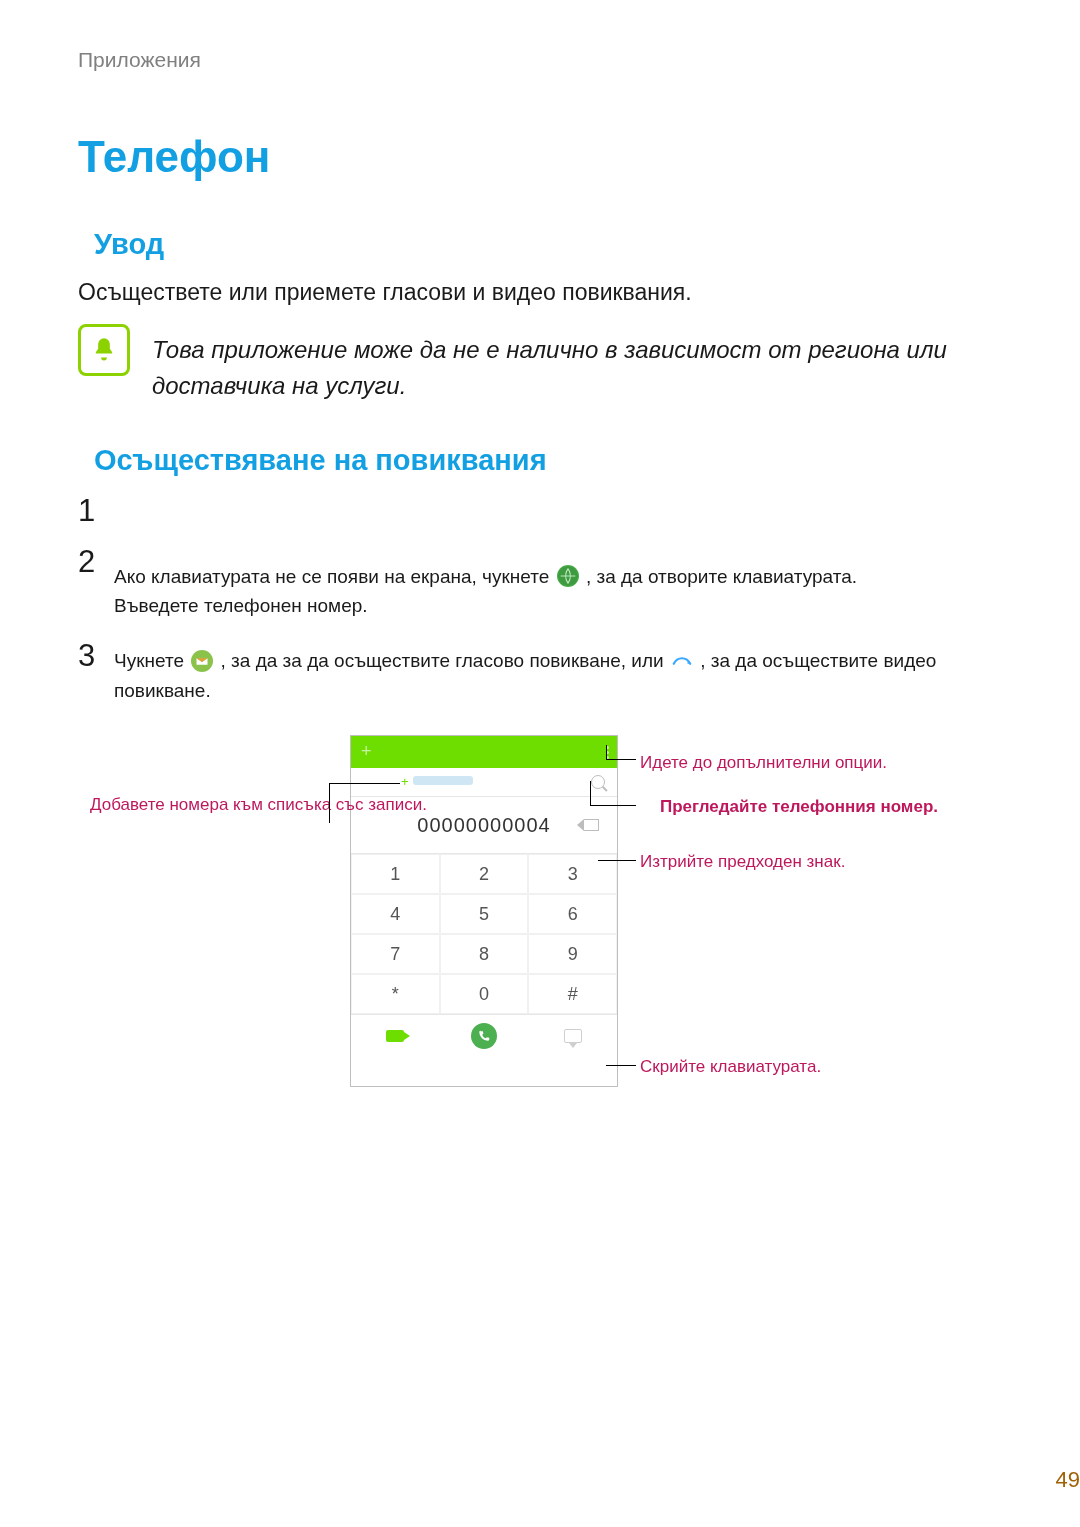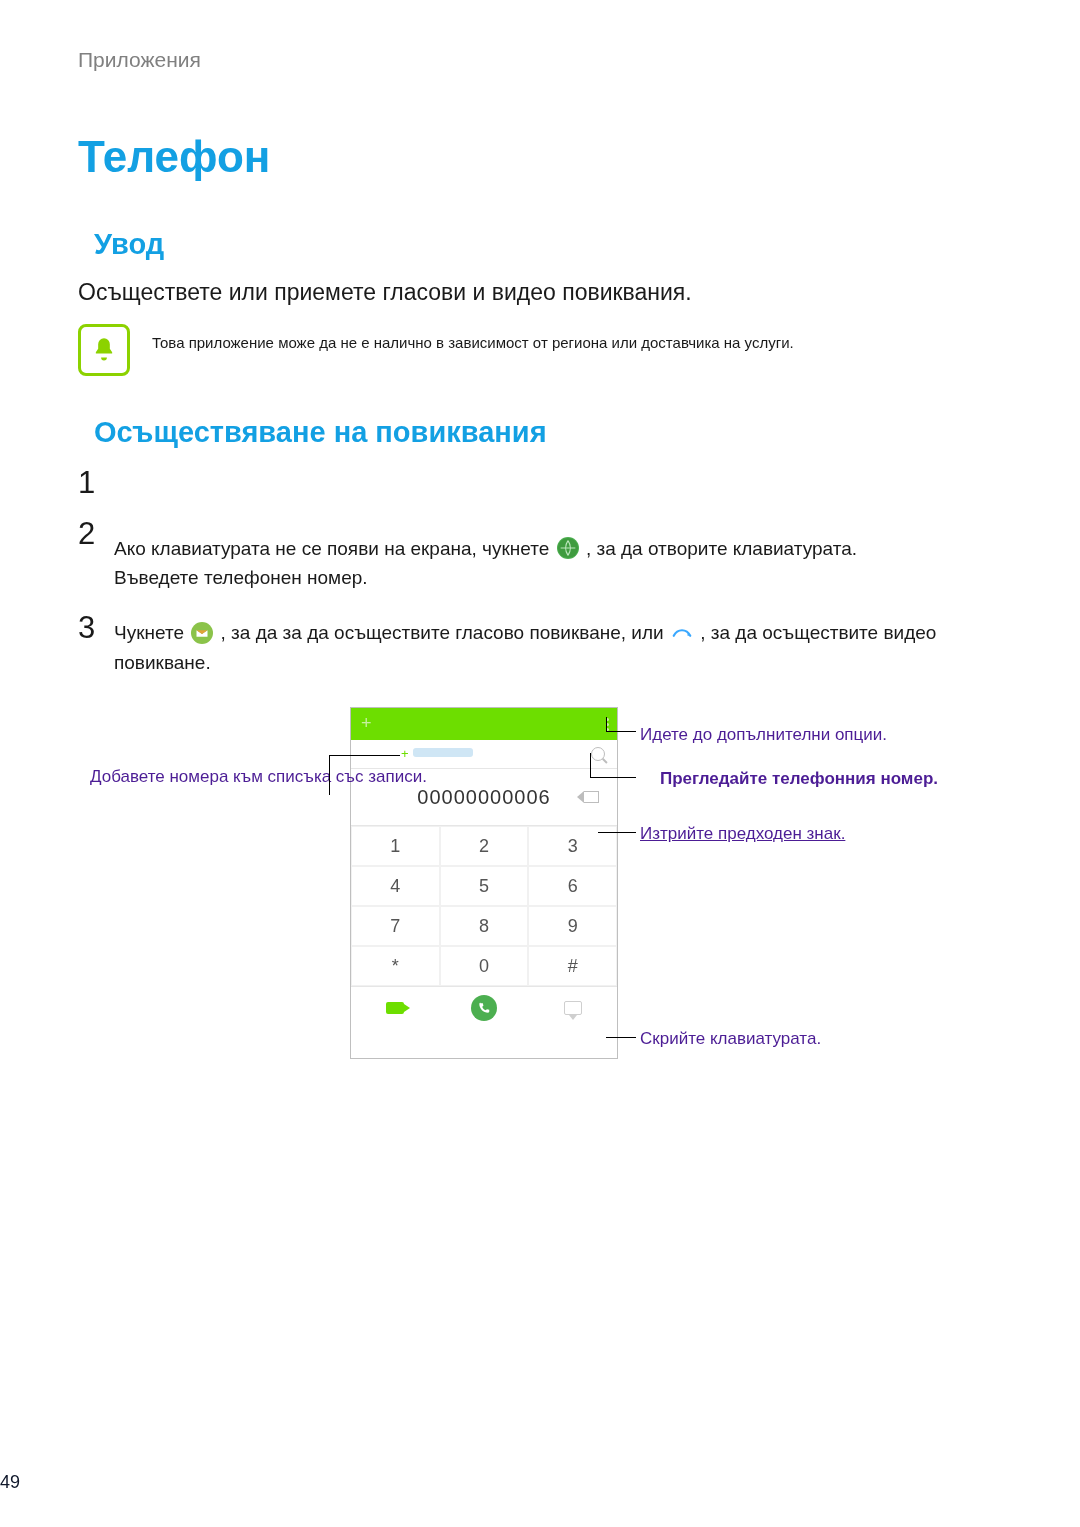--- a/index.html
+++ b/index.html
@@ -16,21 +16,21 @@
   .h1{color:#13a0e3;font-size:44px;font-weight:bold;margin:0 0 46px 0;}
   .h2{color:#13a0e3;font-size:29px;font-weight:bold;margin:0 0 14px 16px;}
   .p{font-size:23px;line-height:1.5;margin:0 0 14px 0;}
   .bold{font-weight:bold;}
   .note-row{display:flex;align-items:flex-start;gap:22px;margin:10px 0 40px 0;}
   .note-icon-box{
     width:46px;height:46px;border:3px solid #8cd200;border-radius:8px;
     display:flex;align-items:center;justify-content:center;flex:0 0 auto;
   }
   .bell-svg{width:28px;height:28px;}
-  .note-text{font-size:15px;line-height:1.5;padding-top:8px;}
+  .note-text{font-size:24px;line-height:1.5;padding-top:8px;font-style:italic;}
   .ol{margin:18px 0 30px 0;}
   .li{display:flex;align-items:flex-start;gap:18px;margin-bottom:20px;}
   .li-num{font-size:31px;line-height:1;min-width:18px;}
   .li-body{font-size:19px;line-height:1.55;padding-top:6px;}
   .inline-icon{
     display:inline-flex;width:22px;height:22px;border-radius:50%;
     vertical-align:middle;margin:0 2px;position:relative;top:-1px;
   }
   .ic-green-globe{background:#4caf50;}
   .ic-green-email{background:#8bc34a;}
@@ -60,37 +60,37 @@
     font-size:18px;color:#555;border:0.5px solid #f1f1f1;position:relative;
   }
   .action-row{display:flex;height:42px;border-top:1px solid #e6e6e6;}
   .act{flex:1;display:flex;align-items:center;justify-content:center;}
   .act .vcam{width:18px;height:12px;background:#6dde00;border-radius:2px;position:relative;}
   .act .vcam:after{content:"";position:absolute;right:-6px;top:2px;border-top:4px solid transparent;border-bottom:4px solid transparent;border-left:6px solid #6dde00;}
   .act .callbtn{width:26px;height:26px;border-radius:50%;background:#4caf50;display:flex;align-items:center;justify-content:center;}
   .act .hidek{width:16px;height:12px;border:1px solid #cfcfcf;border-radius:2px;position:relative;}
   .act .hidek:after{content:"";position:absolute;left:4px;bottom:-6px;width:0;height:0;border-left:4px solid transparent;border-right:4px solid transparent;border-top:5px solid #cfcfcf;}
   
-  .label{position:absolute;font-size:17px;color:#4c1d95;white-space:nowrap;}
+  .label{position:absolute;font-size:17px;color:#be185d;white-space:nowrap;}
   .lab-left{left:0;top:60px;text-align:center;width:240px;}
   .lab-r1{left:550px;top:18px;}
   .lab-r2{left:570px;top:62px;font-weight:bold;}
-  .lab-r3{left:550px;top:117px;text-decoration:underline;}
+  .lab-r3{left:550px;top:117px;}
   .lab-r4{left:550px;top:322px;text-align:center;}
   .line{position:absolute;background:#000;}
   
   .ln-left-h{top:48px;left:240px;width:70px;height:1px;}
   .ln-left-v{top:48px;left:239px;width:1px;height:40px;}
   .ln-r1-h{top:24px;left:516px;width:30px;height:1px;}
   .ln-r1-v{top:10px;left:516px;width:1px;height:15px;}
   .ln-r2-h{top:70px;left:500px;width:46px;height:1px;}
   .ln-r2-v{top:46px;left:500px;width:1px;height:25px;}
   .ln-r3-h{top:125px;left:508px;width:38px;height:1px;}
   .ln-r4-h{top:330px;left:516px;width:30px;height:1px;}
-  .page-num{position:absolute;bottom:34px;left:0;right:0;text-align:left;font-size:18px;color:#0f172a;}
+  .page-num{position:absolute;bottom:34px;left:0;right:0;text-align:right;font-size:22px;color:#a16207;}
 </style>
 </head>
 <body>
 
 <div class="breadcrumb">Приложения</div>
 
 <h1 class="h1">Телефон</h1>
 
 <h2 class="h2">Увод</h2>
 <p class="p">Осъществете или приемете гласови и видео повиквания.</p>
@@ -159,21 +159,21 @@
     <div class="phone-header">
       <span class="plus">+</span>
       <span class="more"></span>
     </div>
     <div class="phone-sub">
       <span class="plus2">+</span>
       <span class="blur"></span>
       <span class="search"></span>
     </div>
     <div class="phone-num-row">
-      <span class="phone-num">00000000006</span>
+      <span class="phone-num">00000000004</span>
       <span class="bksp"></span>
     </div>
     <div class="keypad">
       <div class="kp-row">
         <div class="kp-key">1</div>
         <div class="kp-key">2</div>
         <div class="kp-key">3</div>
       </div>
       <div class="kp-row">
         <div class="kp-key">4</div>

